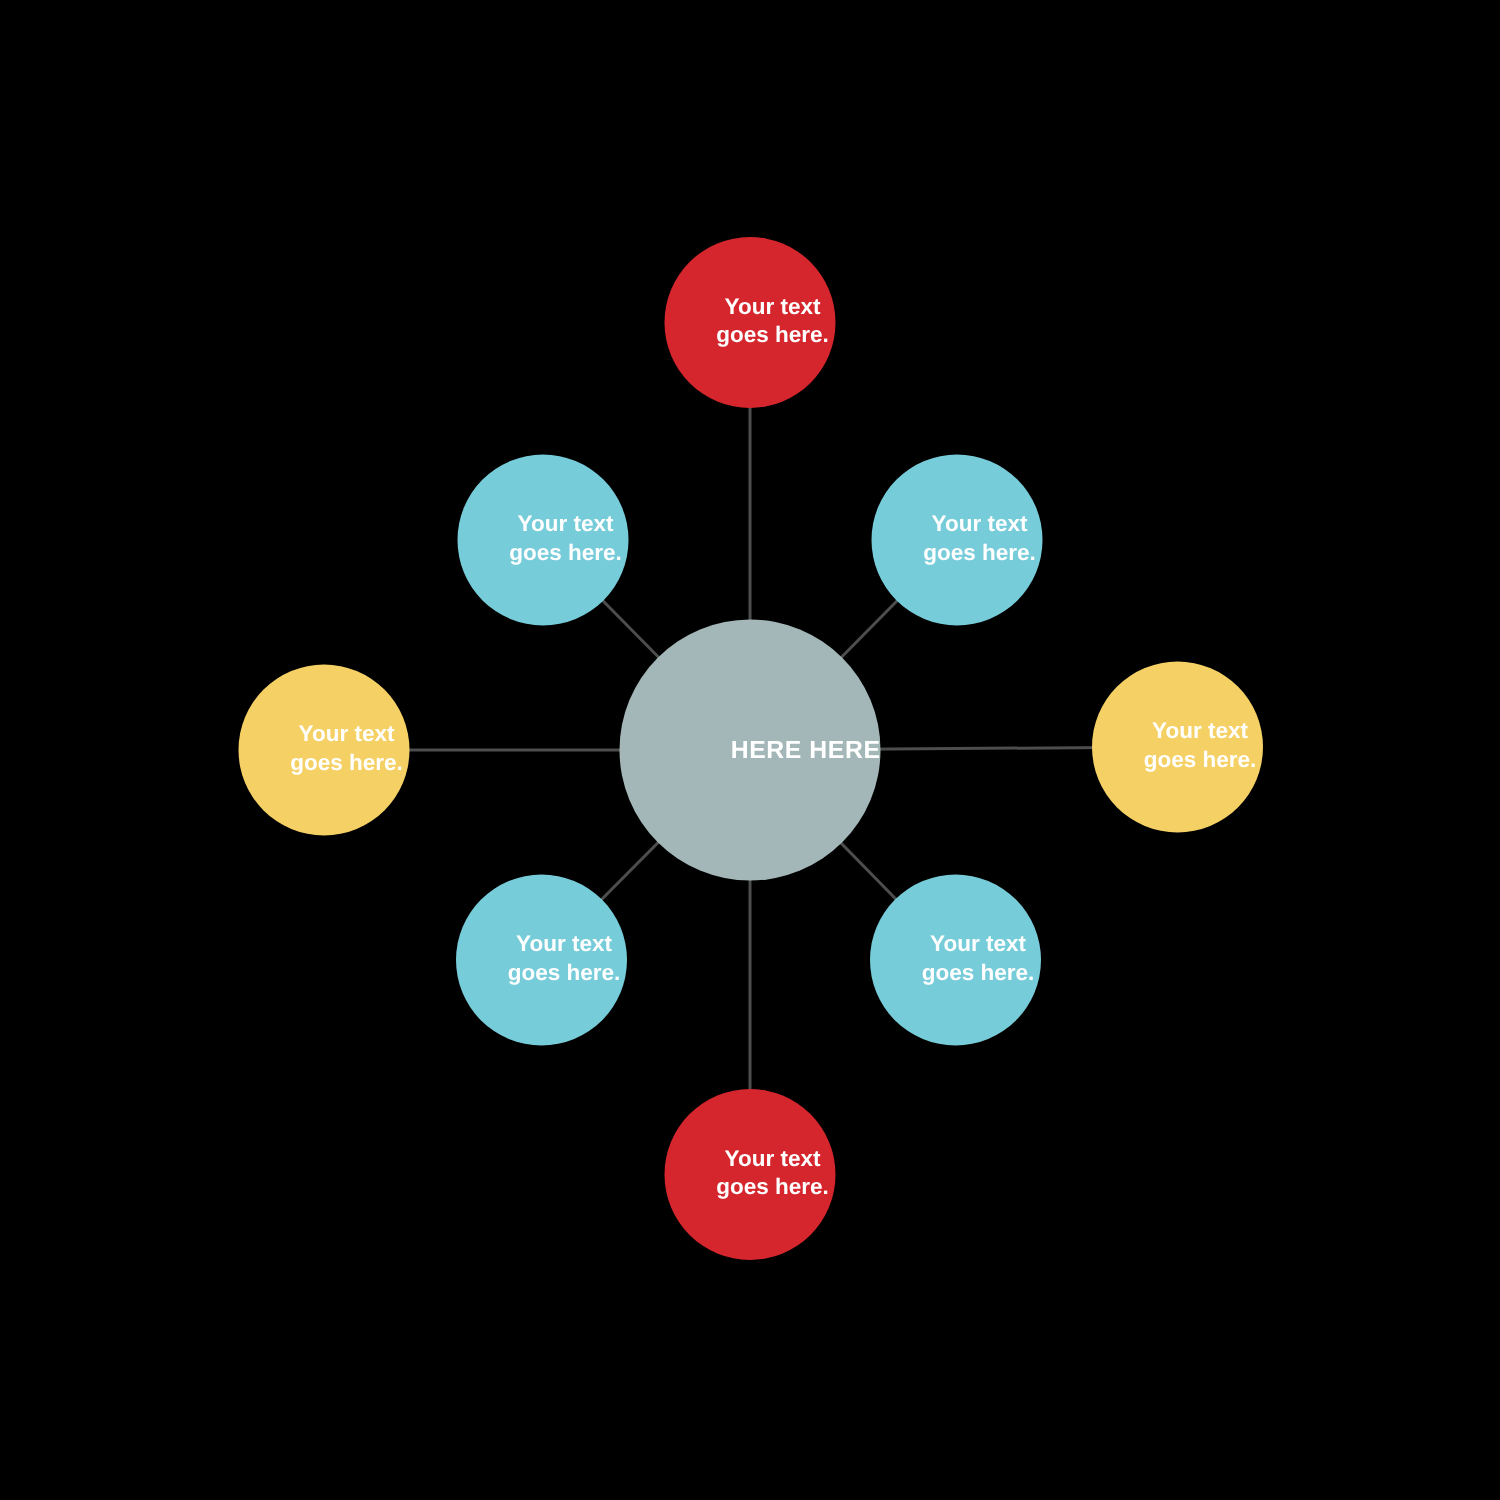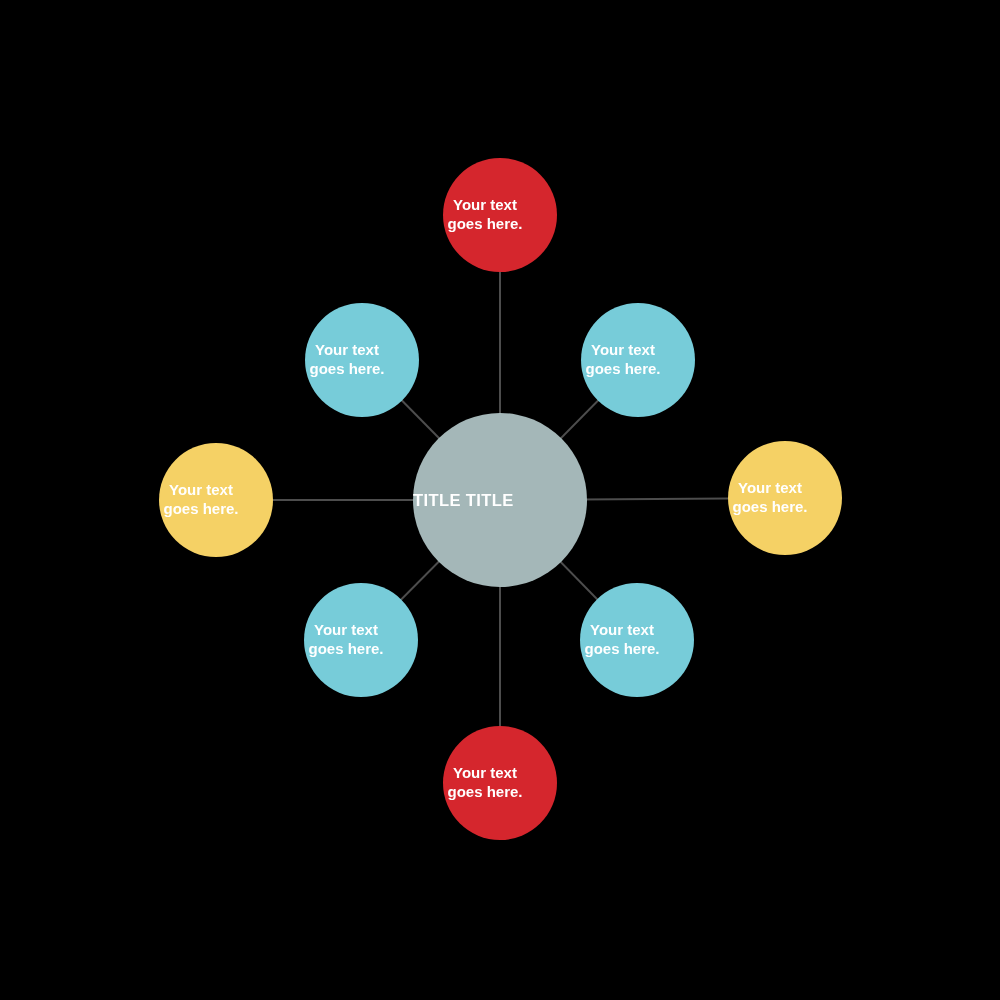--- a/index.html
+++ b/index.html
@@ -13,21 +13,21 @@
   .connector-svg {
     position: absolute;
     left: 0; top: 0;
     width: 1000px; height: 1000px;
   }
   .node {
     position: absolute;
     border-radius: 50%;
     display: flex;
     align-items: center;
-    justify-content: flex-start;
+    justify-content: flex-end;
     text-align: center;
     color: #ffffff;
     font-family: "Liberation Sans", sans-serif;
     font-weight: 700;
     box-sizing: border-box;
   }
   .satellite .node-label {
     font-size: 15px;
     line-height: 1.25;
     width: 84px;
@@ -72,16 +72,16 @@
       <div class="node satellite" style="left: 304px; top: 583px; width: 114px; height: 114px; background: rgb(119, 204, 217); color: rgb(255, 255, 255);">
         <span class="node-label">Your text goes here.</span>
       </div>
       <div class="node satellite" style="left: 159px; top: 443px; width: 114px; height: 114px; background: rgb(245, 209, 101); color: rgb(255, 255, 255);">
         <span class="node-label">Your text goes here.</span>
       </div>
       <div class="node satellite" style="left: 305px; top: 303px; width: 114px; height: 114px; background: rgb(119, 204, 217); color: rgb(255, 255, 255);">
         <span class="node-label">Your text goes here.</span>
       </div>
       <div class="node center-node" style="left: 413px; top: 413px; width: 174px; height: 174px; background: rgb(164, 183, 184); color: rgb(255, 255, 255);">
-        <span class="node-label">TITLE TITLE</span>
+        <span class="node-label">HERE HERE</span>
       </div>
     </div>
 </div>
 
 </body></html>

